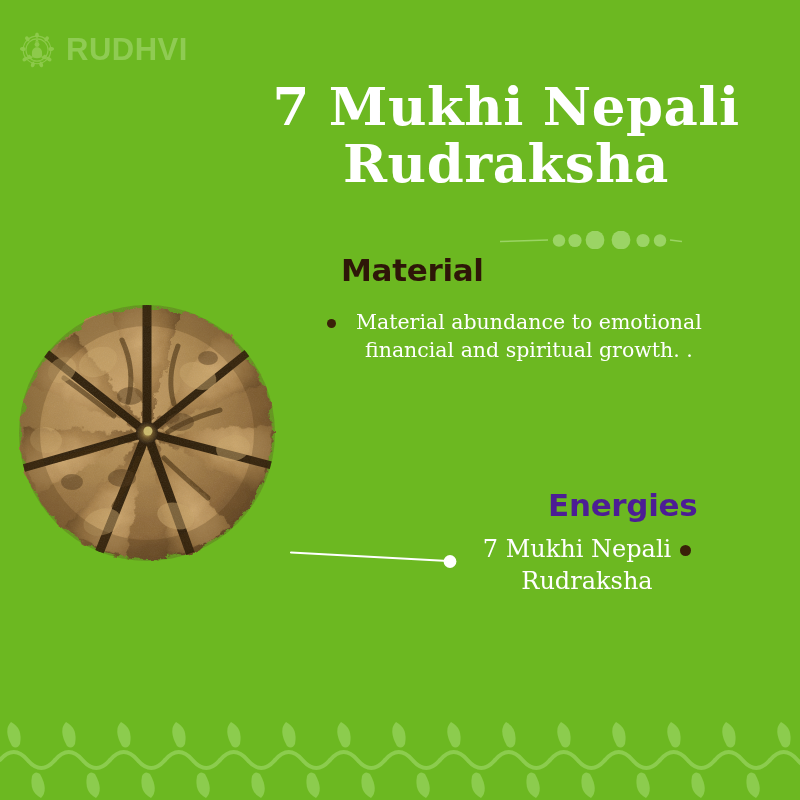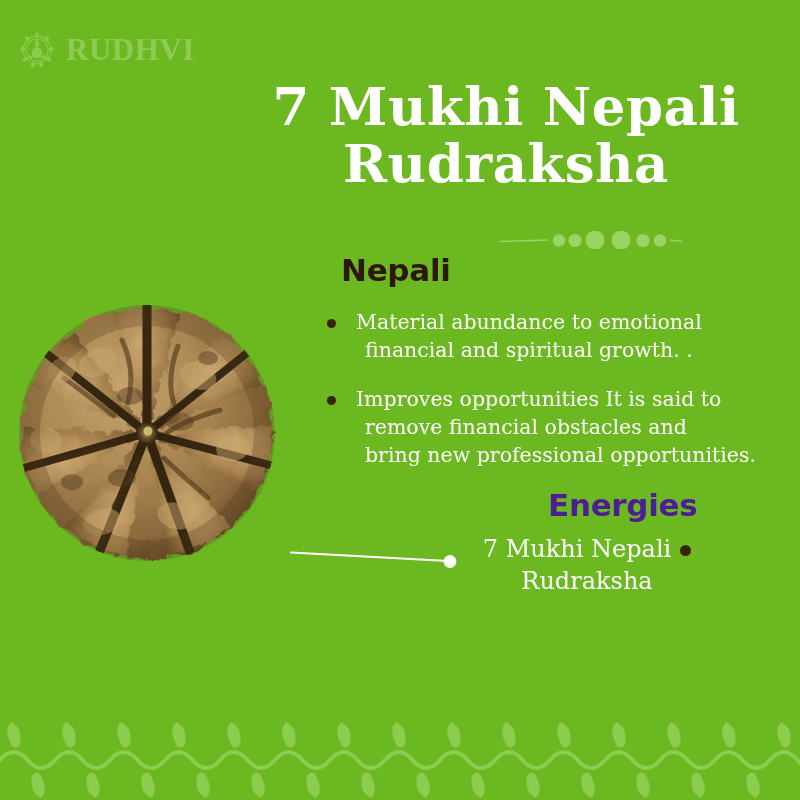--- a/index.html
+++ b/index.html
@@ -8,21 +8,21 @@
     font-family:"Liberation Sans",sans-serif;
     background:#6CB821;
     position:relative;
   }
   #canvas{position:absolute;inset:0;width:800px;height:800px;background:#6CB821;overflow:hidden;}
 
   
   .brand{position:absolute;left:14px;top:26px;display:flex;align-items:center;gap:6px;}
   .brand-mark{width:46px;height:46px;flex:0 0 auto;opacity:.55;}
   .brand-name{
-    font-family:Liberation Serif, serif;
+    font-family:Liberation Sans, sans-serif;
     font-size:31px;font-weight:700;letter-spacing:.5px;
     color:#8FCB53;line-height:1;
   }
 
   
   .title{
     position:absolute;left:230px;top:78px;width:552px;
     font-family:"DejaVu Serif","Liberation Serif",serif;
     font-weight:700;font-size:53px;line-height:1.08;
     color:#FFFFFF;text-align:center;letter-spacing:.5px;
@@ -126,36 +126,28 @@
       <circle cx="59" cy="9.5" r="6.2" fill="#9BD465"></circle>
       <circle cx="75" cy="9.5" r="6.6" fill="#9BD465"></circle>
       <circle cx="95" cy="9" r="9.4" fill="#9BD465"></circle>
       <circle cx="121" cy="9" r="9.4" fill="#9BD465"></circle>
       <circle cx="143" cy="9.5" r="6.6" fill="#9BD465"></circle>
       <circle cx="160" cy="9.5" r="6.2" fill="#9BD465"></circle>
       <line x1="170" y1="9" x2="182" y2="10.5" stroke="#9BD465" stroke-width="1.6"></line>
     </svg>
   </div>
 
-  <div class="h-purpose">Nepali</div>
+  <div class="h-purpose">Material</div>
 
   <div class="bullets">
     <div class="bullet">
       <span class="dot"></span>
       <p>
         <span>Material abundance to emotional</span>
         <span class="ind">financial and spiritual growth. .</span>
-      </p>
-    </div>
-    <div class="bullet">
-      <span class="dot"></span>
-      <p>
-        <span>Improves opportunities It is said to</span>
-        <span class="ind">remove financial obstacles and</span>
-        <span class="ind">bring new professional opportunities.</span>
       </p>
     </div>
   </div>
 
   <div class="h-energies">Energies</div>
 
   <div class="energy-line">
     <svg viewBox="0 0 168 22" width="168" height="22" aria-hidden="true">
       <line x1="1" y1="4.5" x2="158" y2="13" stroke="#FFFFFF" stroke-width="2.2" stroke-linecap="round"></line>
       <circle cx="160" cy="13.5" r="6.4" fill="#FFFFFF"></circle>

